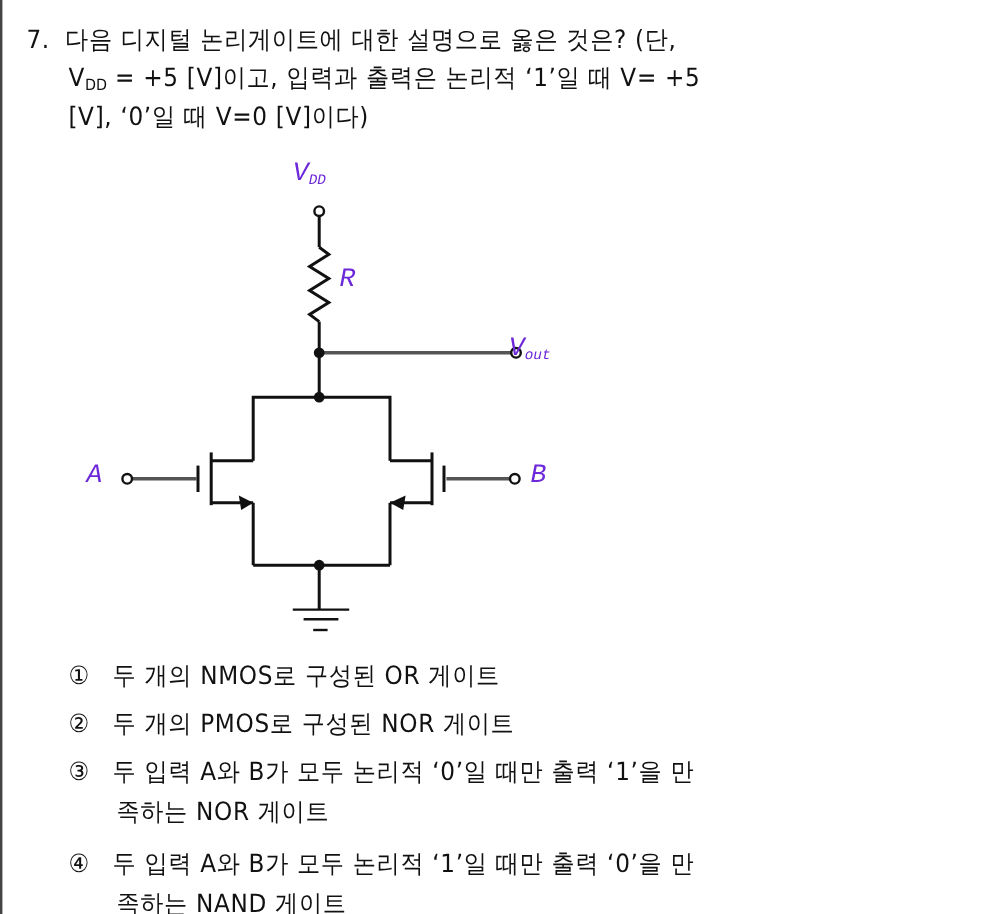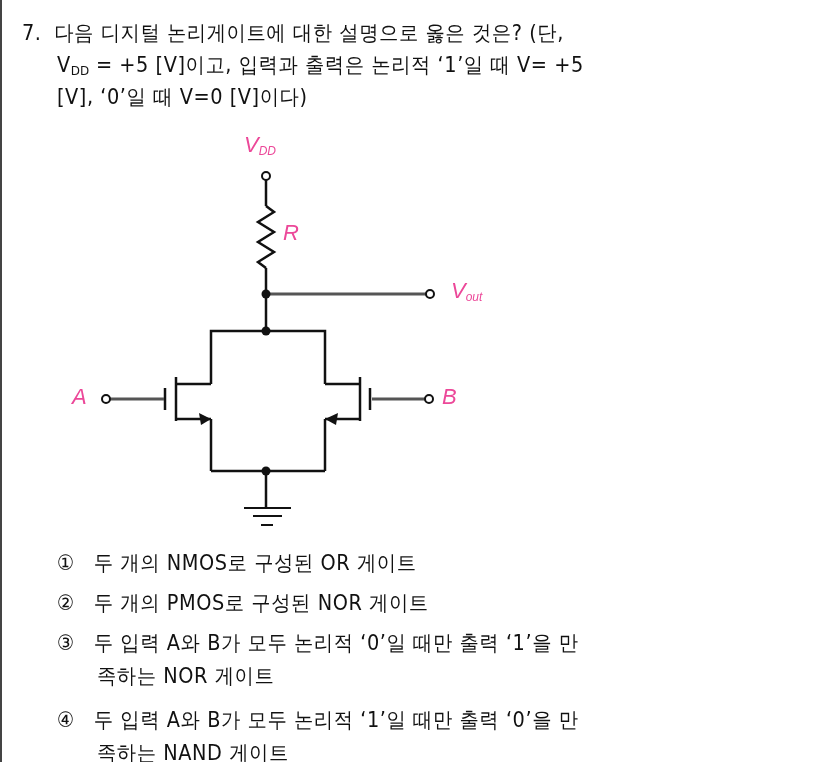--- a/index.html
+++ b/index.html
@@ -18,22 +18,22 @@
   }
   .q-num { display: inline-block; width: 35px; }
   sub.dd { font-size: 13px; vertical-align: -3px; letter-spacing: 0; }
   .opt {
     position: absolute; font-size: 21px; line-height: 32px; white-space: nowrap;
     letter-spacing: 0.6px; transform: scaleX(0.92); transform-origin: left center;
   }
   .opt-mark { display: inline-block; width: 40px; }
   .circuit { position: absolute; left: 0; top: 0; width: 826px; height: 540px; }
   .clabel {
-    position: absolute; font-family: Liberation Sans, sans-serif;
-    font-style: italic; color: #ec4899; font-size: 22px;
+    position: absolute; font-family: Liberation Mono, monospace;
+    font-style: italic; color: #6d28d9; font-size: 22px;
   }
   .clabel sub { font-size: 12px; vertical-align: -3px; }
 </style>
 </head>
 <body>
 
 <div class="frame"></div>
 
 <div class="q-line" style="left:22px; top:17px;">
   <span class="q-num">7.</span><span>다음 디지털 논리게이트에 대한 설명으로 옳은 것은? (단,</span>
@@ -97,21 +97,21 @@
     <circle cx="266" cy="471" r="4.5"></circle>
   </g>
 </svg>
 
 <div class="clabel" style="left:244px; top:132px;">
   <span>V</span><sub>DD</sub>
 </div>
 <div class="clabel" style="left:283px; top:220px;">
   <span>R</span>
 </div>
-<div class="clabel" style="left:451px; top:278px;">
+<div class="clabel" style="left:424px; top:278px;">
   <span>V</span><sub>out</sub>
 </div>
 <div class="clabel" style="left:72px; top:384px;">
   <span>A</span>
 </div>
 <div class="clabel" style="left:442px; top:384px;">
   <span>B</span>
 </div>
 
 <div class="opt" style="left:57px; top:547px;">

